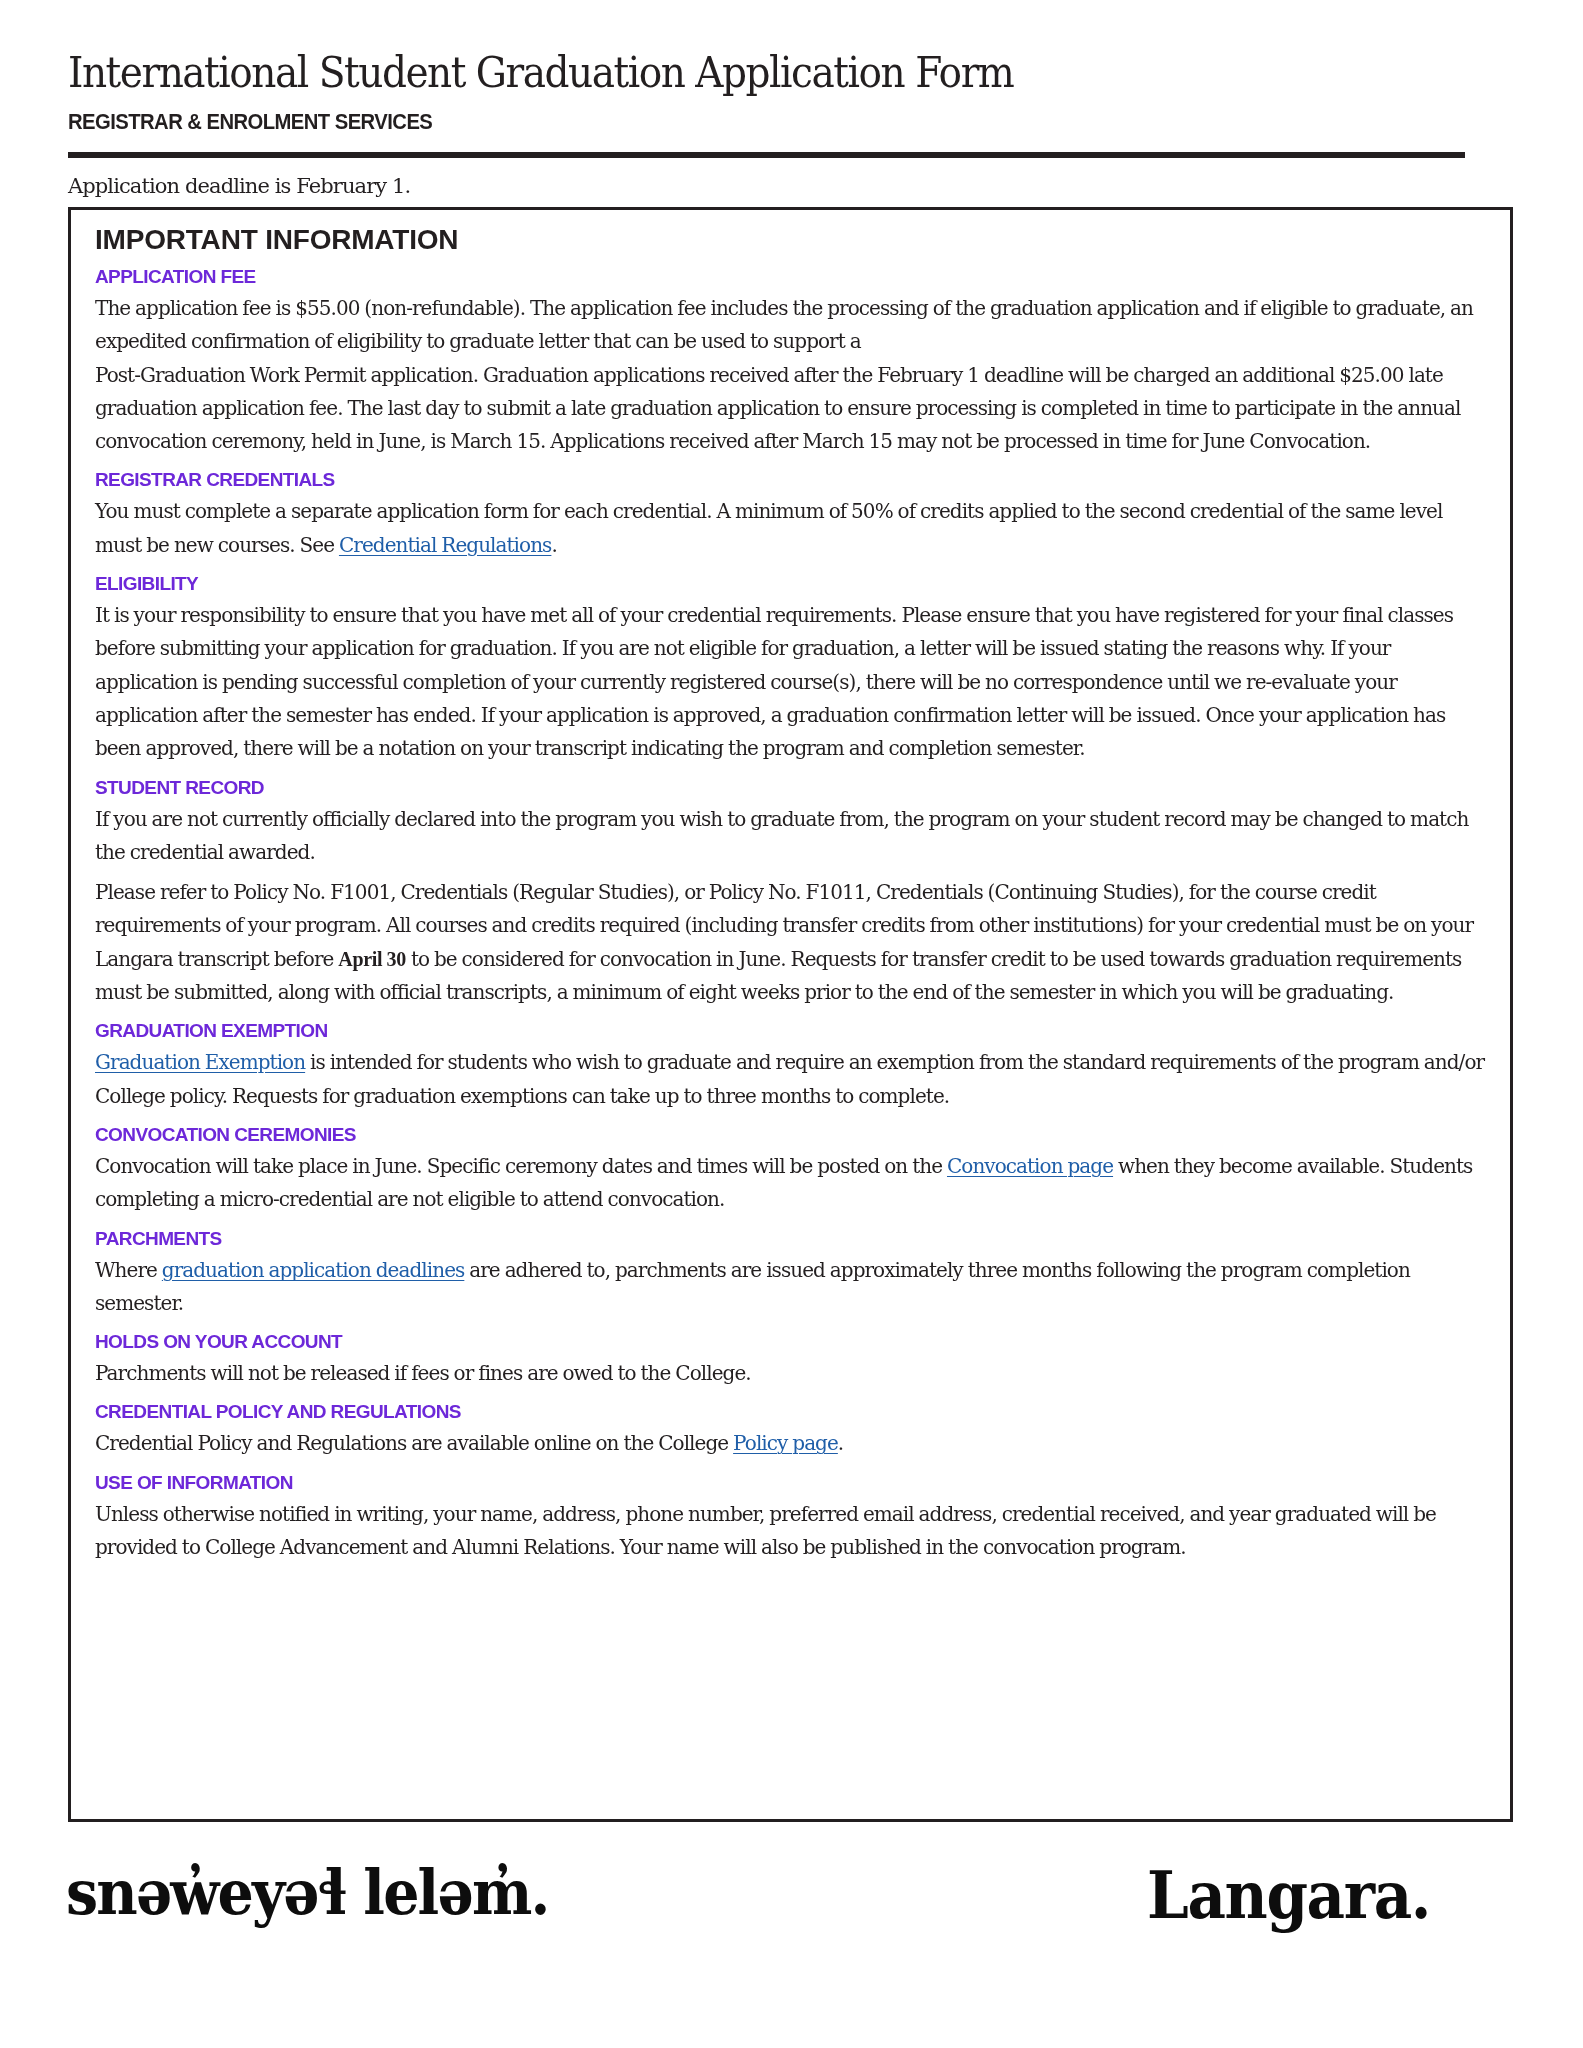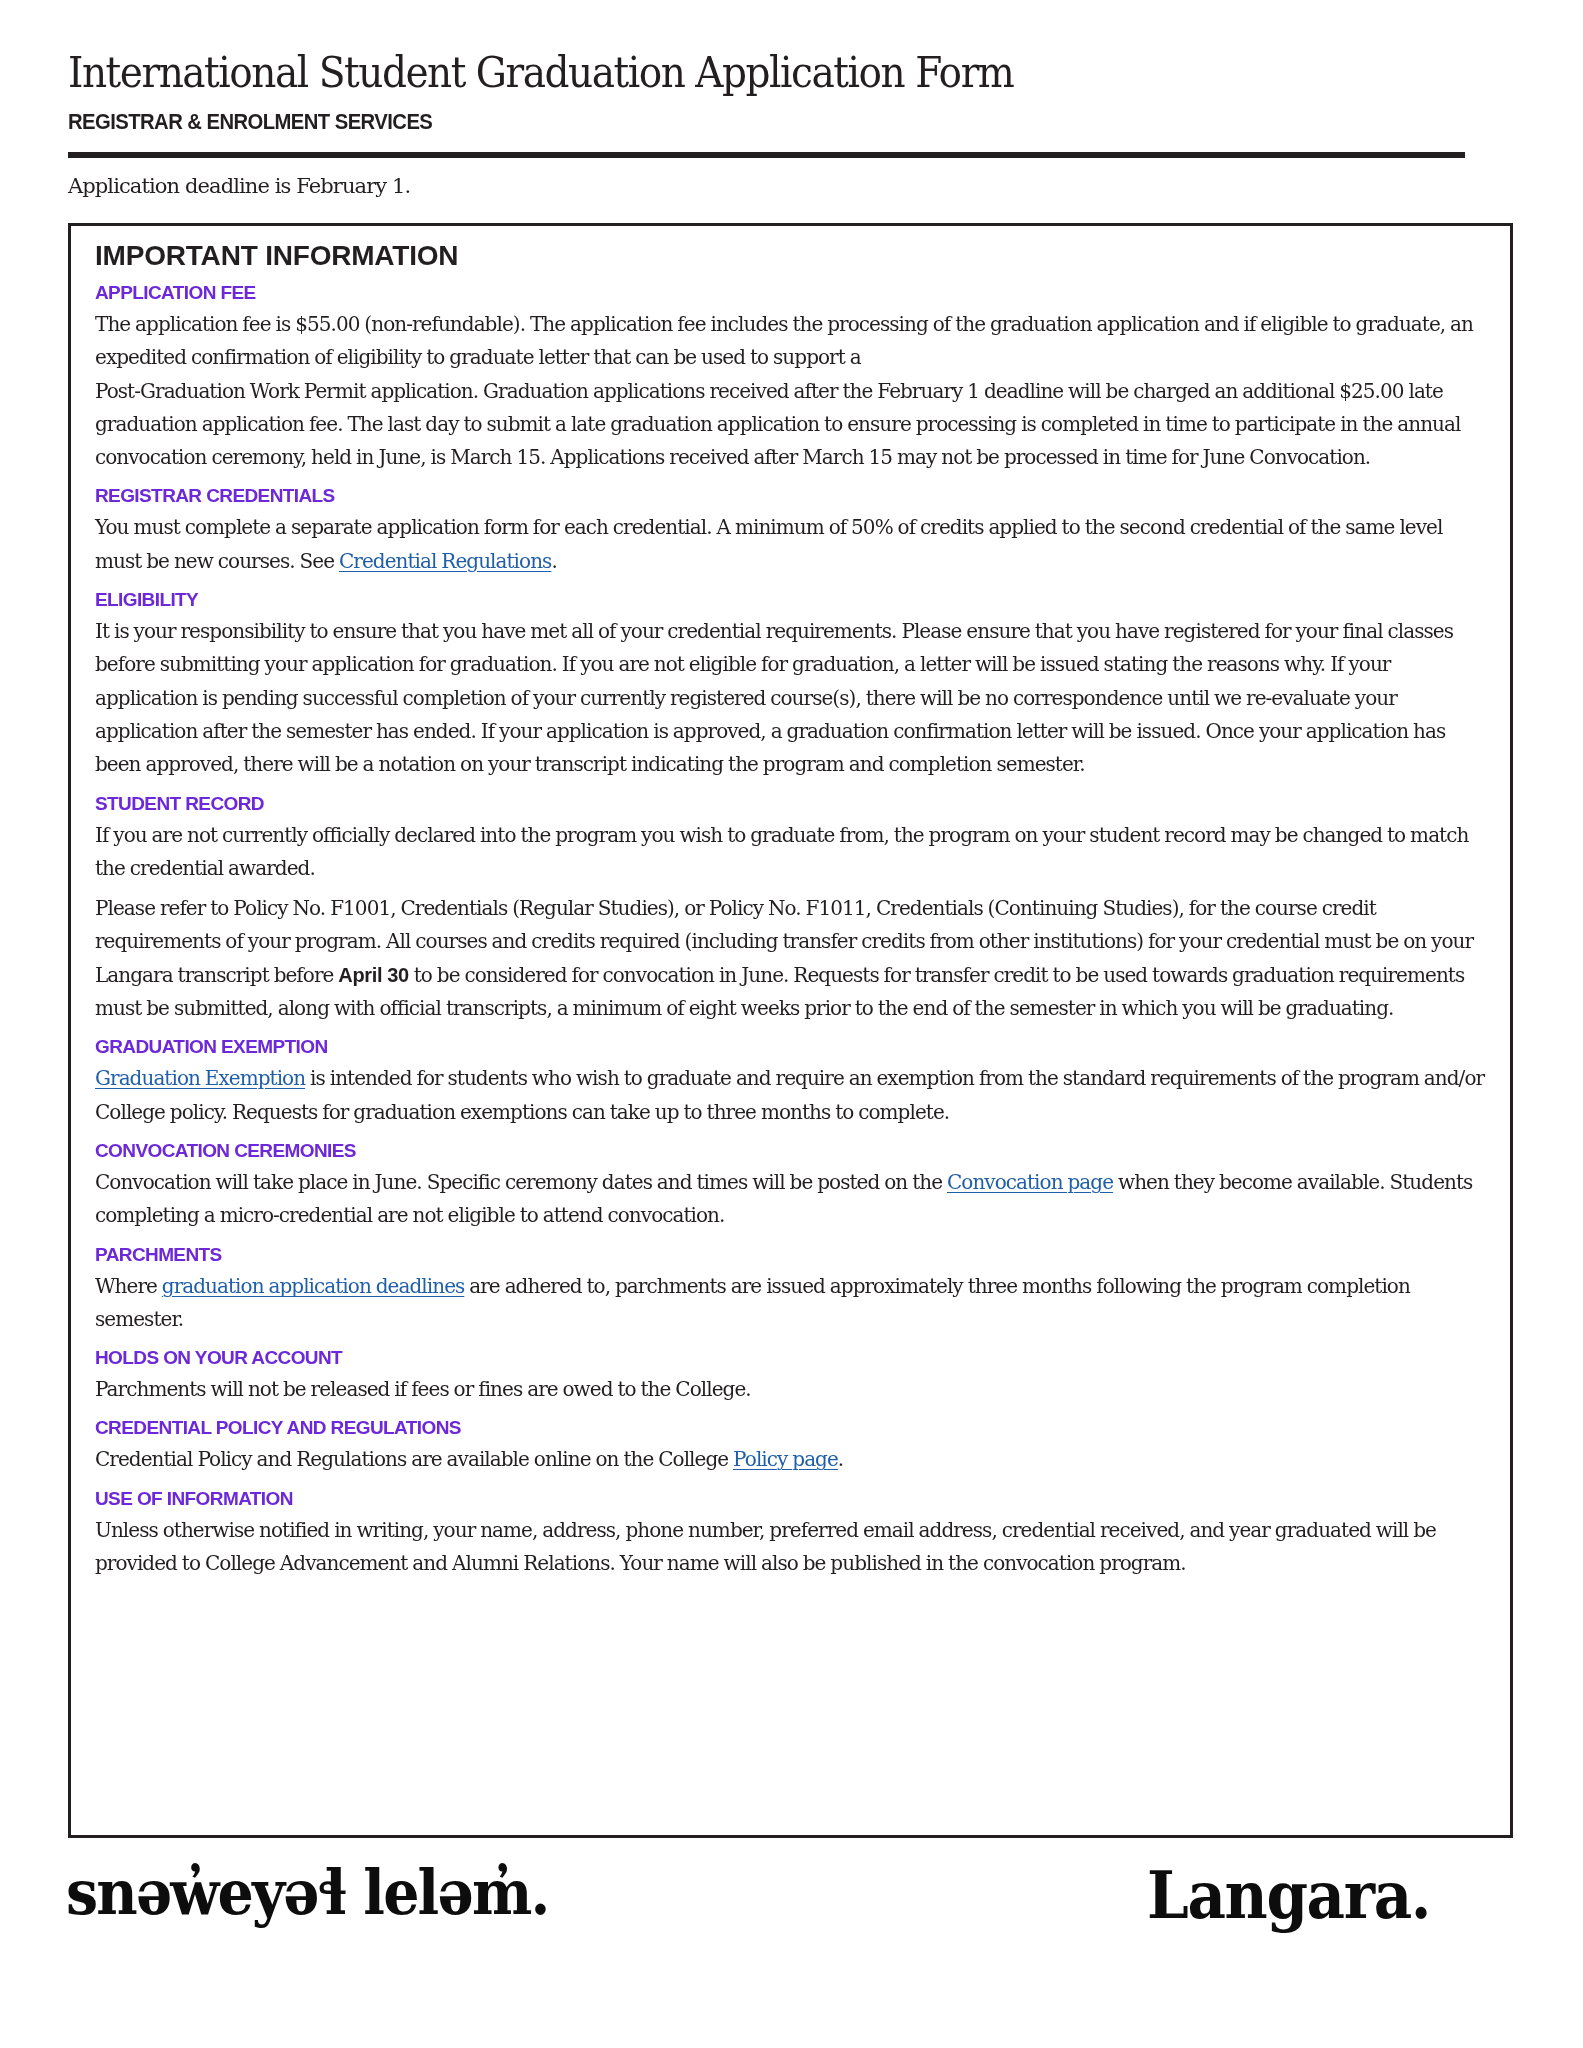--- a/index.html
+++ b/index.html
@@ -66,21 +66,21 @@
     font-family: "DejaVu Serif", serif;
     font-size: 21px;
     letter-spacing: -0.9px;
     line-height: 1;
     color: #231f20;
     white-space: nowrap;
   }
   .info-box {
     position: absolute;
     left: 68px;
-    top: 223px;
+    top: 207px;
     width: 1445px;
     height: 1615px;
     box-sizing: border-box;
     border: 3px solid #231f20;
     padding: 12px 22px 12px 24px;
   }
   .box-title {
     margin: 0 0 4px 0;
     font-family: "Liberation Sans", sans-serif;
     font-weight: bold;
@@ -108,21 +108,21 @@
     line-height: 33.3px;
     color: #231f20;
   }
   .section-body a {
     color: #1f5ea8;
     text-decoration: underline;
     text-underline-offset: 3px;
     text-decoration-thickness: 1px;
   }
   .section-body b {
-    font-family: Liberation Sans, sans-serif;
+    font-family: Liberation Serif, serif;
     font-weight: bold;
     letter-spacing: -0.3px;
   }
   .footer-logo-left {
     position: absolute;
     left: 66px;
     top: 1862px;
     margin: 0;
     font-family: "DejaVu Serif", serif;
     font-weight: bold;

